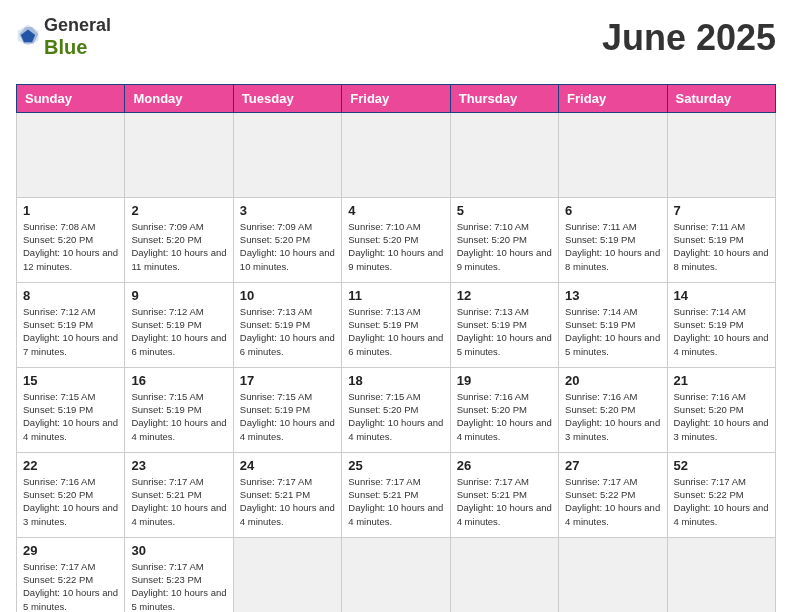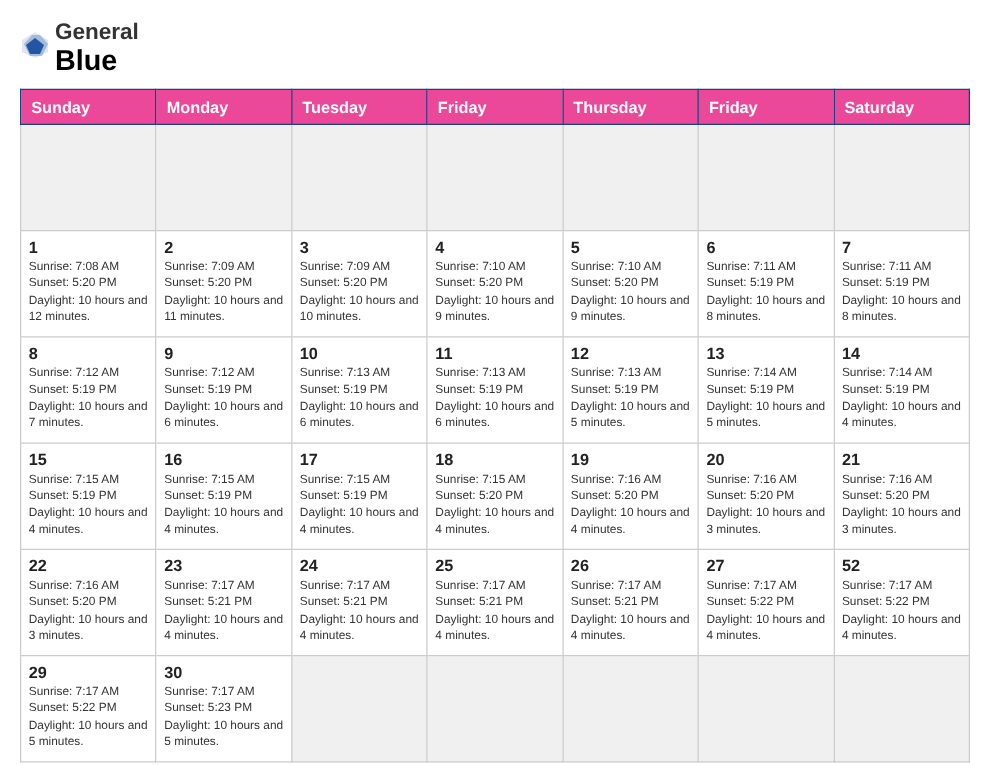--- a/index.html
+++ b/index.html
@@ -7,21 +7,21 @@
       font-family: Arial, sans-serif;
       background: #fff;
       width: 792px;
       min-height: 612px;
       padding: 16px;
     }
     .header {
       display: flex;
       justify-content: space-between;
       align-items: flex-end;
-      margin-bottom: 10px;
+      margin-bottom: 26px;
     }
     .logo {
       display: flex;
       align-items: center;
       gap: 4px;
     }
     .logo-icon {
       width: 24px;
       height: 24px;
     }
@@ -89,24 +89,25 @@
   <div class="logo">
     <div>
       <svg class="logo-icon" viewBox="0 0 30 30">
         <polygon points="15,2 28,10 28,22 15,28 2,22 2,10" fill="#2255a4" opacity="0.15"></polygon>
         <polygon points="20,5 28,14 22,26 10,26 4,14 12,5" fill="#2255a4" opacity="0.3"></polygon>
         <polygon points="15,8 24,15 20,24 10,24 6,15 15,8" fill="#2255a4"></polygon>
       </svg>
     </div>
     <div>
       <div style="font-size:18px;font-weight:bold;color:#333;line-height:1.1;">General</div>
-      <div style="font-size:23px;font-weight:bold;color:#000000;line-height:1.1;">Blue</div>
+      <div style="font-size:20px;font-weight:bold;color:#4d7c0f;line-height:1.1;">Blue</div>
     </div>
   </div>
   <div class="title-area">
+    <div class="month-title">June 2025</div>
   </div>
 </div>
 
 <table class="calendar">
   <thead>
     <tr>
       <th>Sunday</th>
       <th>Monday</th>
       <th>Tuesday</th>
       <th>Friday</th>

